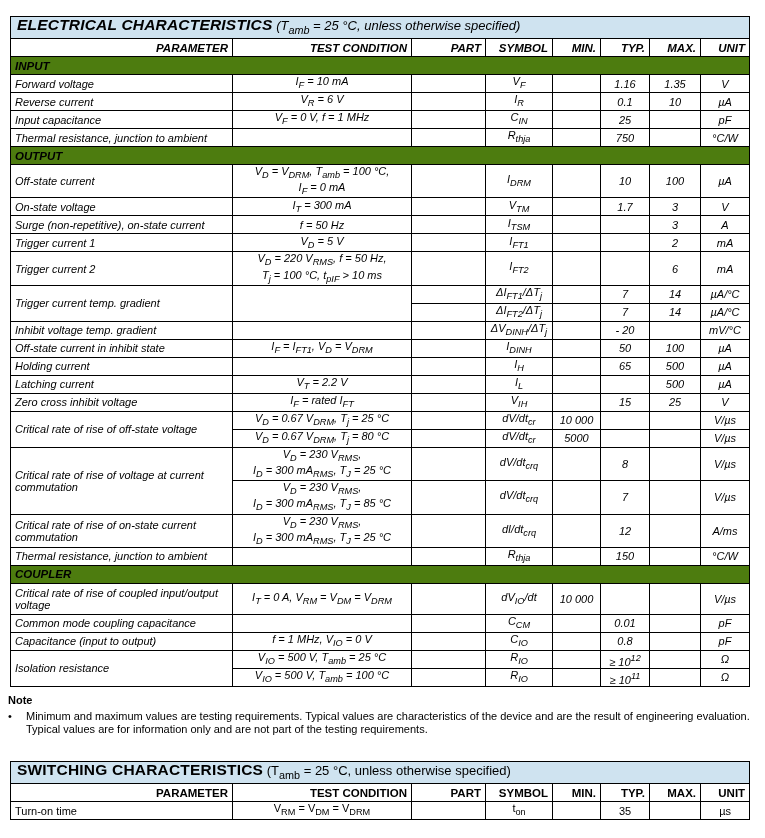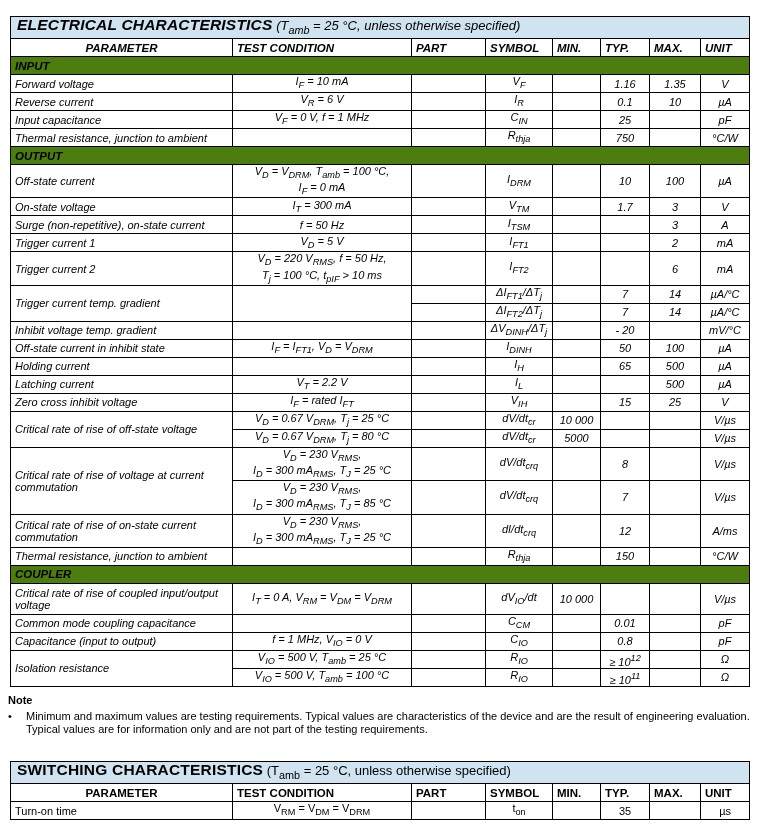--- a/index.html
+++ b/index.html
@@ -1,20 +1,20 @@
 <!DOCTYPE html>
 <html><head>
 <meta charset="utf-8">
 <style>
   html,body{margin:0;padding:0;background:#fff;}
   body{width:765px;height:838px;position:relative;font-family:"Liberation Sans",sans-serif;color:#000;overflow:hidden;}
   table{border-collapse:collapse;position:absolute;left:10px;width:739px;table-layout:fixed;font-size:11px;}
   td,th{border:1px solid #000;padding:0 4px;line-height:12px;height:17px;vertical-align:middle;}
-  th{font-weight:bold;font-size:11.5px;text-align:left;}
-  th.param{text-align:center;margin-top:32px;}
+  th{font-weight:bold;font-size:11.5px;text-align:right;}
+  th.param{text-align:right;margin-top:32px;}
   .title-row td{background:#cfe3f0;height:21px;font-size:13px;padding-left:6px;border-bottom:1px solid #000;}
   .title-bold{font-weight:900;font-size:15.5px;letter-spacing:0.2px;}
   .sect td{background:#4d7c0f;font-weight:bold;font-size:11.5px;height:17px;}
   td.c{text-align:center;}
   .tall{height:30px;margin-top:22px;}
   .note{position:absolute;left:8px;font-size:11px;}
   .note-title{font-weight:bold;top:694px;}
   .note-body{top:710px;left:8px;width:748px;display:flex;}
   .bullet{width:18px;}
   .note-text{flex:1;line-height:13px;}

